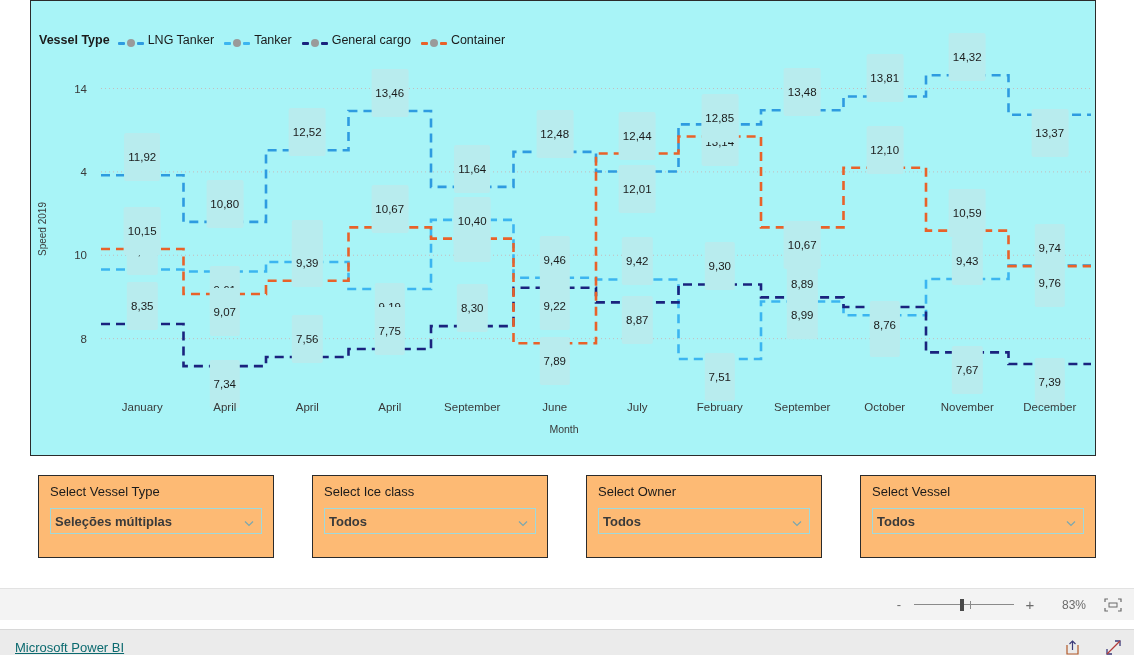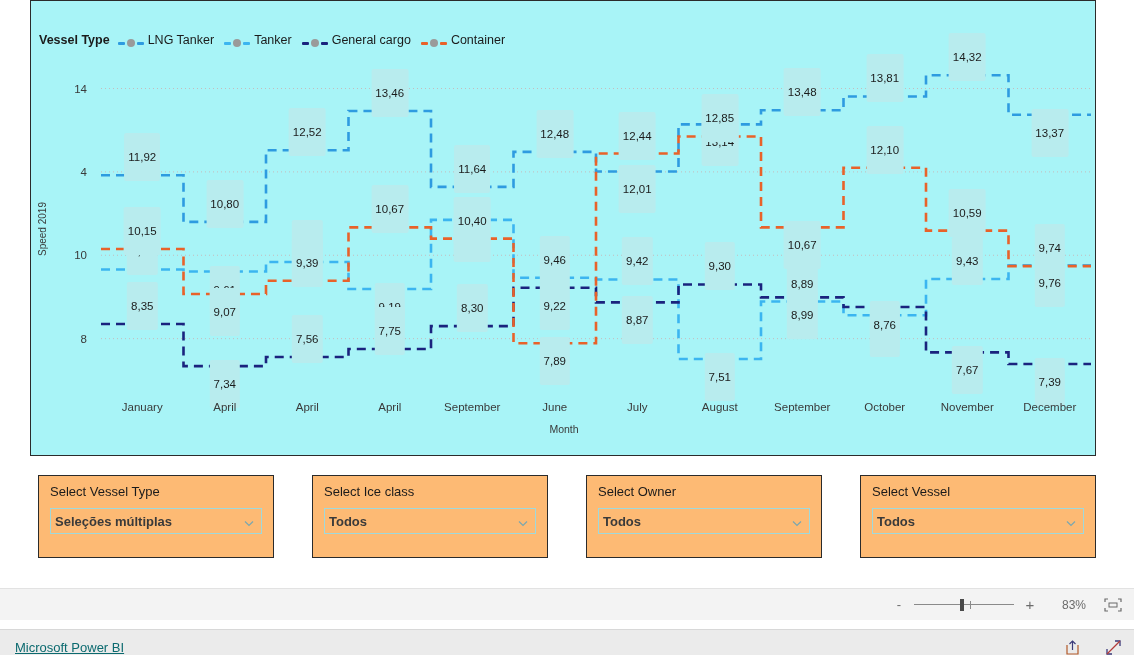--- a/index.html
+++ b/index.html
@@ -175,21 +175,21 @@
           </svg>
       <div class="marker" style="left: 41.25px; top: 124.227px;"></div><div class="datalabel" style="left: 41.25px; top: 106.227px;">11,92</div><div class="marker" style="left: 123.75px; top: 170.916px;"></div><div class="datalabel" style="left: 123.75px; top: 152.916px;">10,80</div><div class="marker" style="left: 206.25px; top: 99.2145px;"></div><div class="datalabel" style="left: 206.25px; top: 81.2145px;">12,52</div><div class="marker" style="left: 288.75px; top: 60.0289px;"></div><div class="datalabel" style="left: 288.75px; top: 42.0289px;">13,46</div><div class="marker" style="left: 371.25px; top: 135.899px;"></div><div class="datalabel" style="left: 371.25px; top: 117.899px;">11,64</div><div class="marker" style="left: 453.75px; top: 100.882px;"></div><div class="datalabel" style="left: 453.75px; top: 82.8819px;">12,48</div><div class="marker" style="left: 536.25px; top: 120.475px;"></div><div class="datalabel" style="left: 536.25px; top: 138.475px;">12,01</div><div class="marker" style="left: 618.75px; top: 73.3687px;"></div><div class="datalabel" style="left: 618.75px; top: 91.3687px;">13,14</div><div class="marker" style="left: 701.25px; top: 59.1952px;"></div><div class="datalabel" style="left: 701.25px; top: 41.1952px;">13,48</div><div class="marker" style="left: 783.75px; top: 45.4386px;"></div><div class="datalabel" style="left: 783.75px; top: 27.4386px;">13,81</div><div class="marker" style="left: 866.25px; top: 24.1783px;"></div><div class="datalabel" style="left: 866.25px; top: 6.17831px;">14,32</div><div class="marker" style="left: 948.75px; top: 63.7807px;"></div><div class="datalabel" style="left: 948.75px; top: 81.7807px;">13,37</div><div class="marker" style="left: 41.25px; top: 218.439px;"></div><div class="datalabel" style="left: 41.25px; top: 200.439px;">9,66</div><div class="marker" style="left: 123.75px; top: 220.523px;"></div><div class="datalabel" style="left: 123.75px; top: 238.523px;">9,61</div><div class="marker" style="left: 206.25px; top: 210.935px;"></div><div class="datalabel" style="left: 206.25px; top: 192.935px;">9,84</div><div class="marker" style="left: 288.75px; top: 238.031px;"></div><div class="datalabel" style="left: 288.75px; top: 256.031px;">9,19</div><div class="marker" style="left: 371.25px; top: 168.831px;"></div><div class="datalabel" style="left: 371.25px; top: 186.831px;">10,85</div><div class="marker" style="left: 453.75px; top: 226.776px;"></div><div class="datalabel" style="left: 453.75px; top: 208.776px;">9,46</div><div class="marker" style="left: 536.25px; top: 228.443px;"></div><div class="datalabel" style="left: 536.25px; top: 210.443px;">9,42</div><div class="marker" style="left: 618.75px; top: 308.065px;"></div><div class="datalabel" style="left: 618.75px; top: 326.065px;">7,51</div><div class="marker" style="left: 701.25px; top: 250.537px;"></div><div class="datalabel" style="left: 701.25px; top: 232.537px;">8,89</div><div class="marker" style="left: 783.75px; top: 264.294px;"></div><div class="datalabel" style="left: 783.75px; top: 282.294px;">8,56</div><div class="marker" style="left: 866.25px; top: 228.027px;"></div><div class="datalabel" style="left: 866.25px; top: 210.027px;">9,43</div><div class="marker" style="left: 948.75px; top: 214.27px;"></div><div class="datalabel" style="left: 948.75px; top: 232.27px;">9,76</div><div class="marker" style="left: 41.25px; top: 273.048px;"></div><div class="datalabel" style="left: 41.25px; top: 255.048px;">8,35</div><div class="marker" style="left: 123.75px; top: 315.152px;"></div><div class="datalabel" style="left: 123.75px; top: 333.152px;">7,34</div><div class="marker" style="left: 206.25px; top: 305.981px;"></div><div class="datalabel" style="left: 206.25px; top: 287.981px;">7,56</div><div class="marker" style="left: 288.75px; top: 298.06px;"></div><div class="datalabel" style="left: 288.75px; top: 280.06px;">7,75</div><div class="marker" style="left: 371.25px; top: 275.133px;"></div><div class="datalabel" style="left: 371.25px; top: 257.133px;">8,30</div><div class="marker" style="left: 453.75px; top: 236.781px;"></div><div class="datalabel" style="left: 453.75px; top: 254.781px;">9,22</div><div class="marker" style="left: 536.25px; top: 251.371px;"></div><div class="datalabel" style="left: 536.25px; top: 269.371px;">8,87</div><div class="marker" style="left: 618.75px; top: 233.446px;"></div><div class="datalabel" style="left: 618.75px; top: 215.446px;">9,30</div><div class="marker" style="left: 701.25px; top: 246.369px;"></div><div class="datalabel" style="left: 701.25px; top: 264.369px;">8,99</div><div class="marker" style="left: 783.75px; top: 255.957px;"></div><div class="datalabel" style="left: 783.75px; top: 273.957px;">8,76</div><div class="marker" style="left: 866.25px; top: 301.395px;"></div><div class="datalabel" style="left: 866.25px; top: 319.395px;">7,67</div><div class="marker" style="left: 948.75px; top: 313.067px;"></div><div class="datalabel" style="left: 948.75px; top: 331.067px;">7,39</div><div class="marker" style="left: 41.25px; top: 198.012px;"></div><div class="datalabel" style="left: 41.25px; top: 180.012px;">10,15</div><div class="marker" style="left: 123.75px; top: 243.034px;"></div><div class="datalabel" style="left: 123.75px; top: 261.034px;">9,07</div><div class="marker" style="left: 206.25px; top: 229.694px;"></div><div class="datalabel" style="left: 206.25px; top: 211.694px;">9,39</div><div class="marker" style="left: 288.75px; top: 176.335px;"></div><div class="datalabel" style="left: 288.75px; top: 158.335px;">10,67</div><div class="marker" style="left: 371.25px; top: 187.59px;"></div><div class="datalabel" style="left: 371.25px; top: 169.59px;">10,40</div><div class="marker" style="left: 453.75px; top: 292.224px;"></div><div class="datalabel" style="left: 453.75px; top: 310.224px;">7,89</div><div class="marker" style="left: 536.25px; top: 102.549px;"></div><div class="datalabel" style="left: 536.25px; top: 84.5494px;">12,44</div><div class="marker" style="left: 618.75px; top: 85.4578px;"></div><div class="datalabel" style="left: 618.75px; top: 67.4578px;">12,85</div><div class="marker" style="left: 701.25px; top: 176.335px;"></div><div class="datalabel" style="left: 701.25px; top: 194.335px;">10,67</div><div class="marker" style="left: 783.75px; top: 116.723px;"></div><div class="datalabel" style="left: 783.75px; top: 98.7229px;">12,10</div><div class="marker" style="left: 866.25px; top: 179.67px;"></div><div class="datalabel" style="left: 866.25px; top: 161.67px;">10,59</div><div class="marker" style="left: 948.75px; top: 215.104px;"></div><div class="datalabel" style="left: 948.75px; top: 197.104px;">9,74</div></div>
       <div id="xaxis-labels">
           <div class="xlabel">January</div>
           <div class="xlabel">April</div>
           <div class="xlabel">April</div>
           <div class="xlabel">April</div>
           <div class="xlabel">September</div>
           <div class="xlabel">June</div>
           <div class="xlabel">July</div>
-          <div class="xlabel">August</div>
+          <div class="xlabel">February</div>
           <div class="xlabel">September</div>
           <div class="xlabel">October</div>
           <div class="xlabel">November</div>
           <div class="xlabel">December</div>
         </div>
       <div id="xaxis-title">Month</div>
     </div>
   </div>
 
   <div id="slicers-host">

